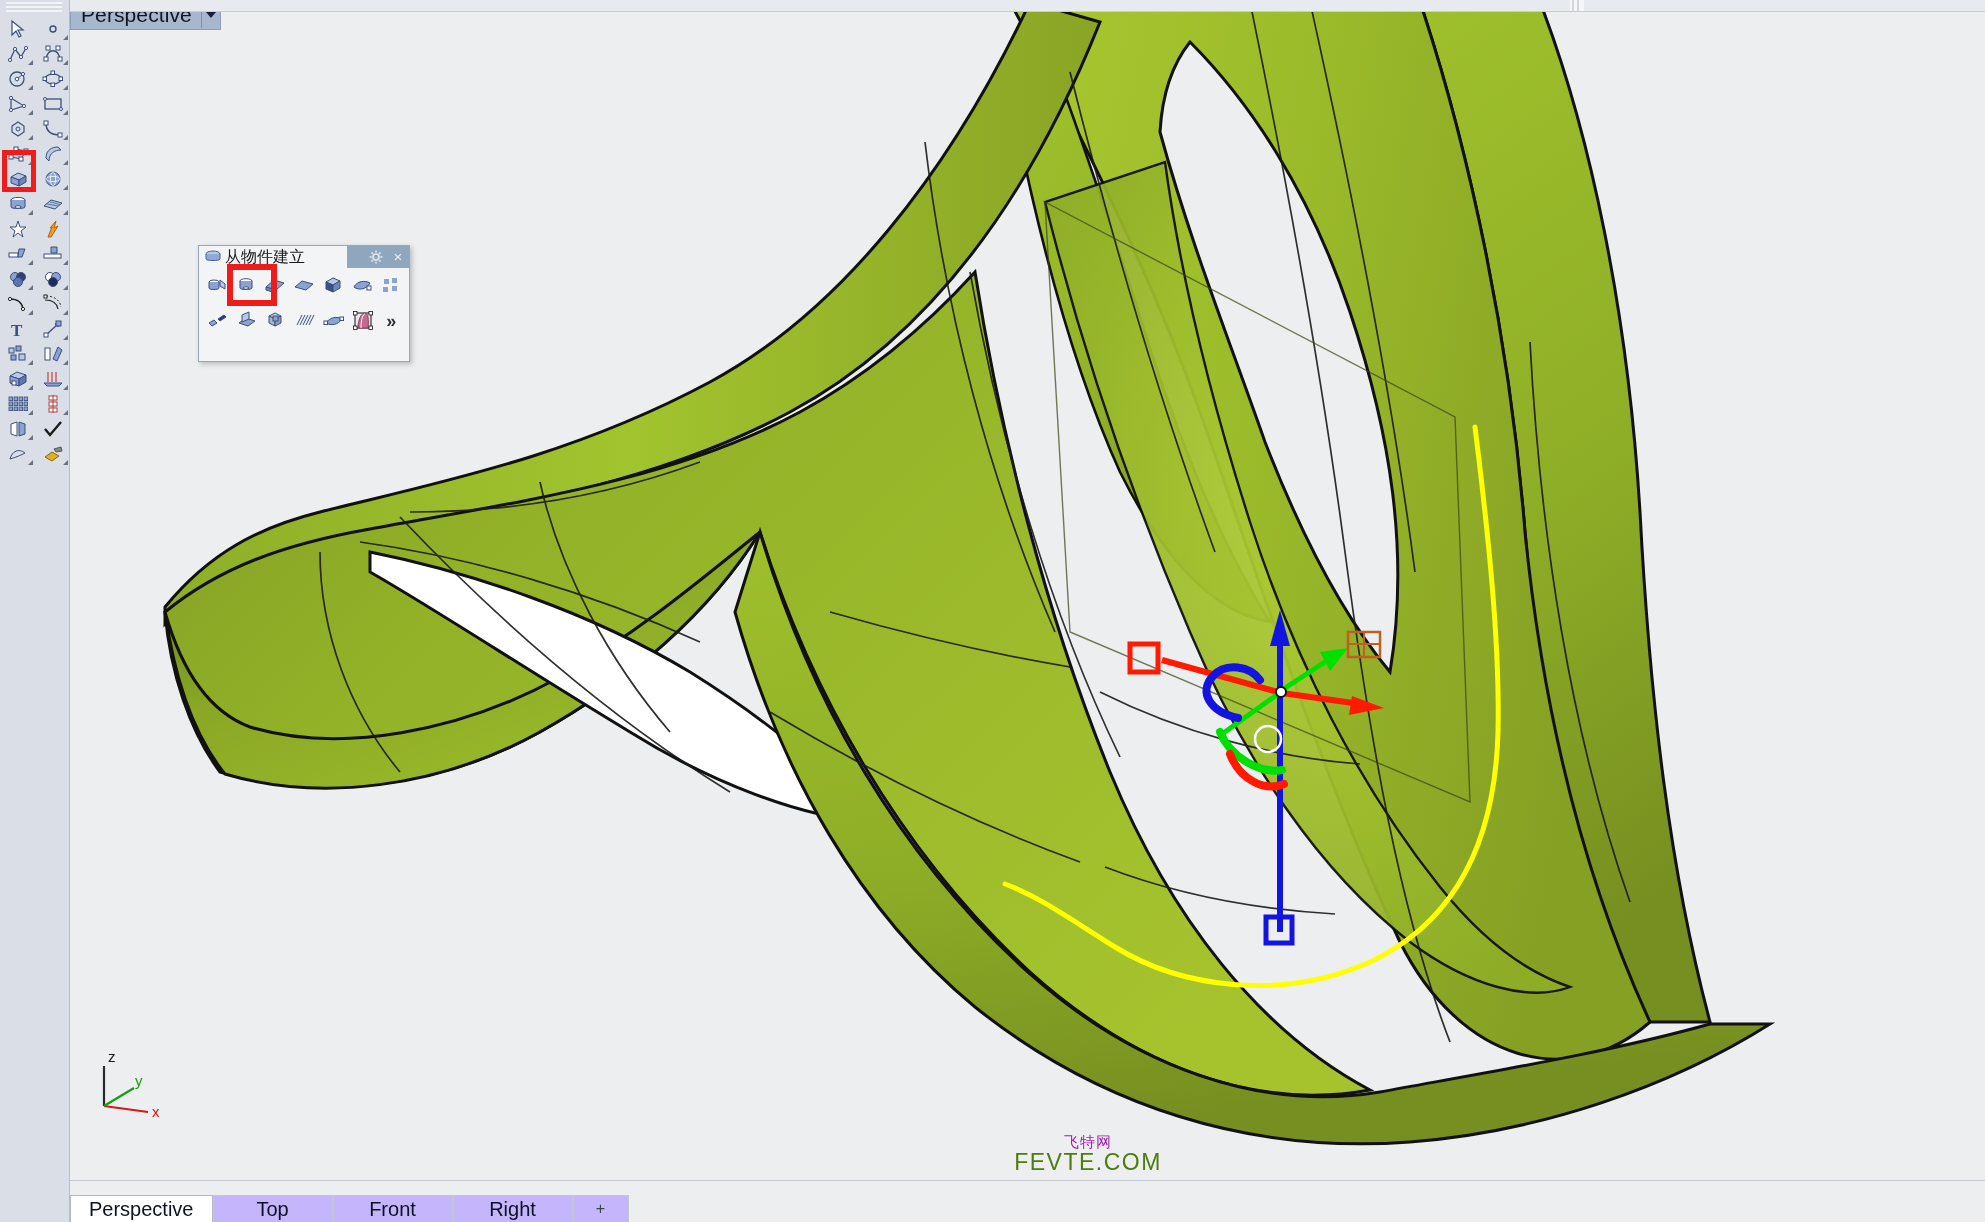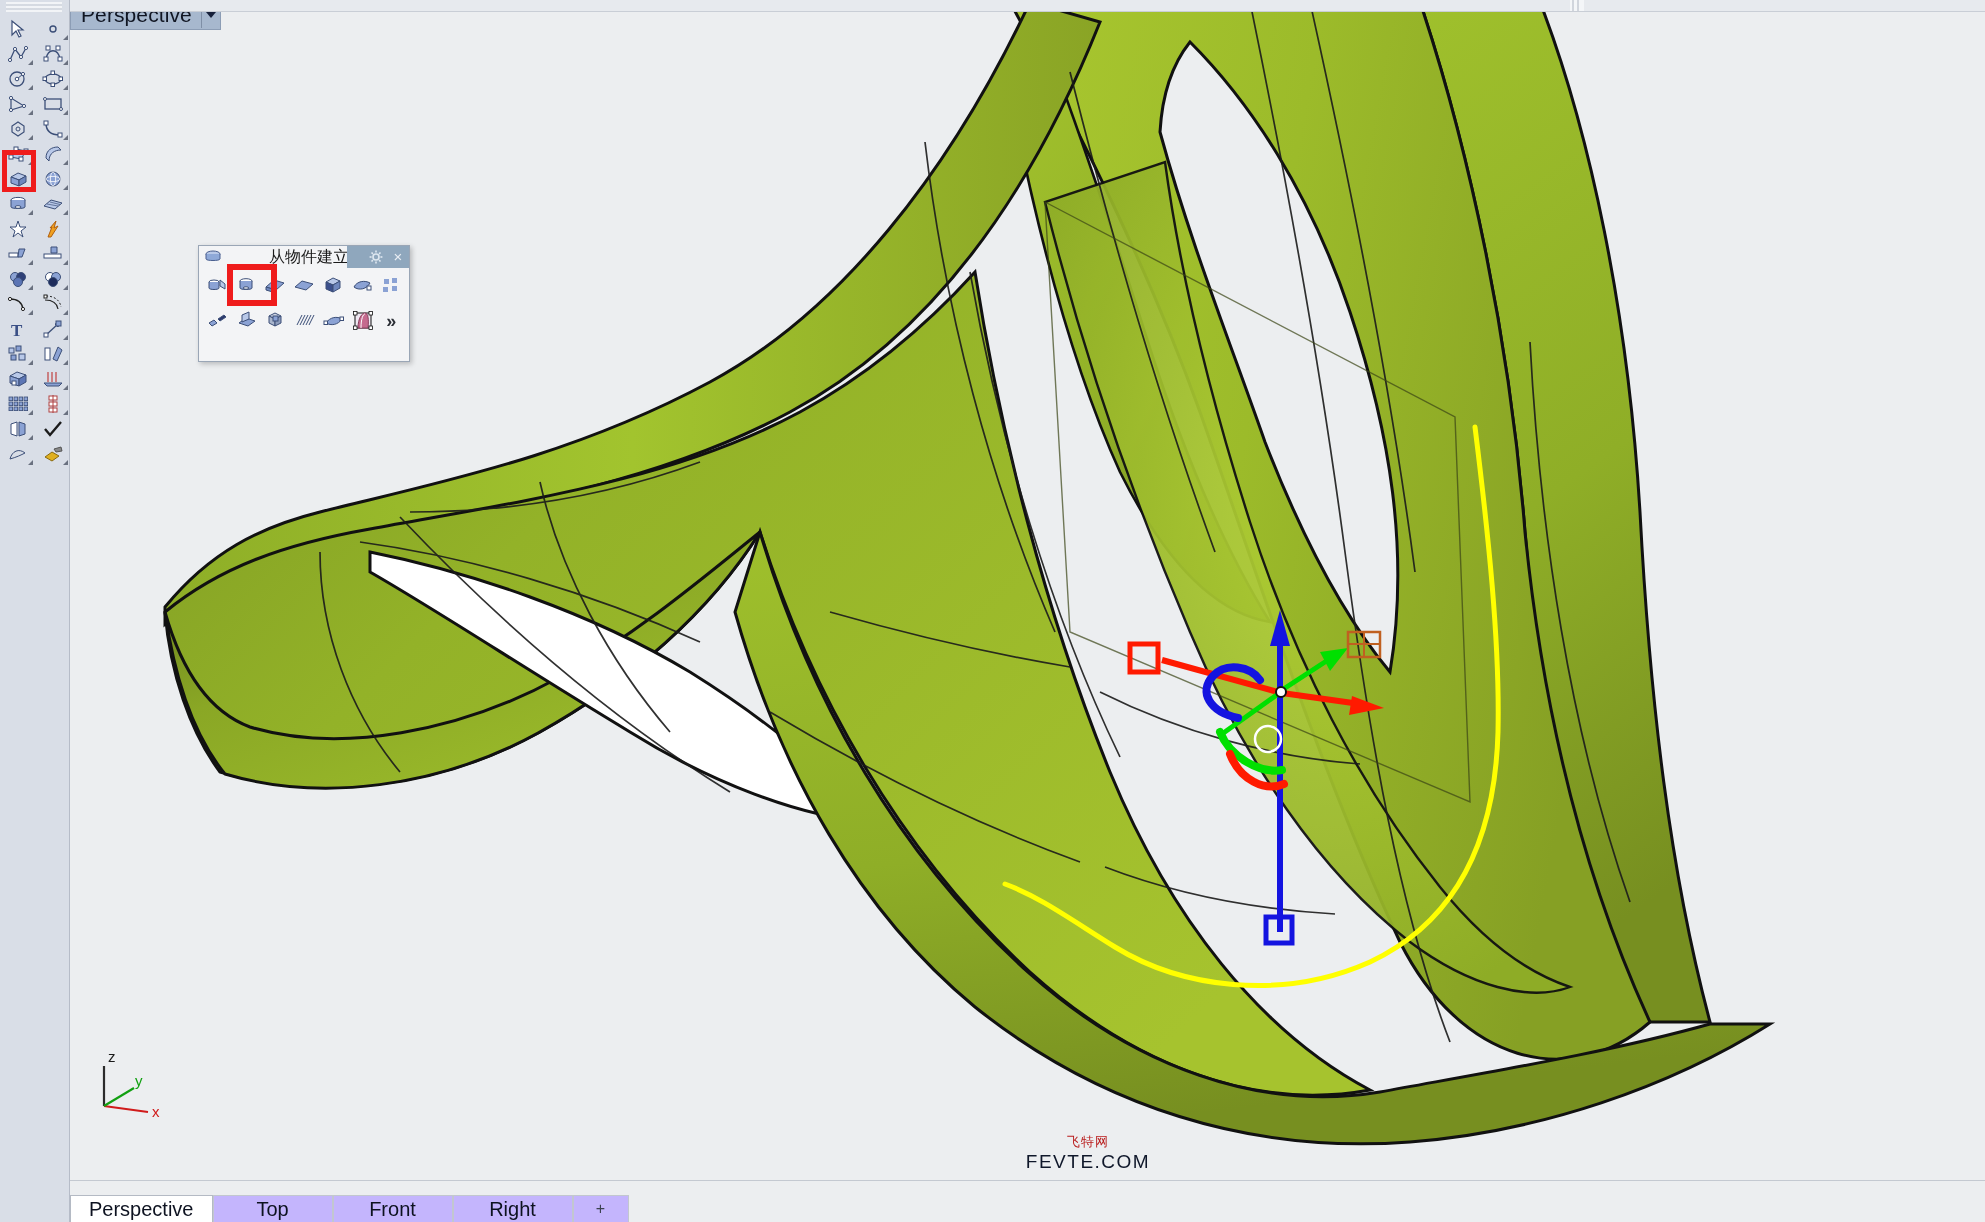--- a/index.html
+++ b/index.html
@@ -63,36 +63,36 @@
   }
 
   
   #axis-gizmo{position:absolute;left:20px;bottom:62px;width:80px;height:70px;z-index:15;}
 
   
   #watermark{
     position:absolute;left:938px;bottom:8px;width:160px;text-align:center;
     z-index:16;pointer-events:none;
   }
-  #watermark .wm-cn{font-size:13px;color:#b91c1c;letter-spacing:1px;line-height:20px;}
-  #watermark .wm-en{font-size:19px;color:#0f172a;letter-spacing:1.5px;line-height:20px;}
+  #watermark .wm-cn{font-size:15px;color:#a21caf;letter-spacing:1px;line-height:20px;}
+  #watermark .wm-en{font-size:23px;color:#4d7c0f;letter-spacing:1.5px;line-height:20px;}
 
   
   #float-panel{
     position:absolute;left:198px;top:245px;width:210px;height:115px;
     background:#f3f4f6;border:1px solid #9aa6b6;
     box-shadow:2px 2px 5px rgba(0,0,0,.22);z-index:40;
   }
   #float-panel .fp-title{
     height:22px;display:flex;align-items:center;position:relative;
   }
   #float-panel .fp-ticon{margin:0 3px 0 5px;display:flex;align-items:center;}
   #float-panel .fp-text{
     font-size:16px;color:#1a1a1a;white-space:nowrap;
-    font-family:"DejaVu Sans","Liberation Sans",sans-serif;line-height:22px;margin-left:44px;
+    font-family:"DejaVu Sans","Liberation Sans",sans-serif;line-height:22px;
   }
   #float-panel .fp-ctrls{
     position:absolute;right:0;top:0;width:62px;height:22px;
     background:#8fa7bd;display:flex;align-items:center;justify-content:flex-end;
   }
   #float-panel .fp-gear{width:22px;display:flex;align-items:center;justify-content:center;cursor:pointer;}
   #float-panel .fp-close{
     width:22px;text-align:center;font-size:15px;color:#e9eef4;cursor:pointer;line-height:22px;
   }
   #float-panel .fp-body{padding:1px 4px 0 4px;}

